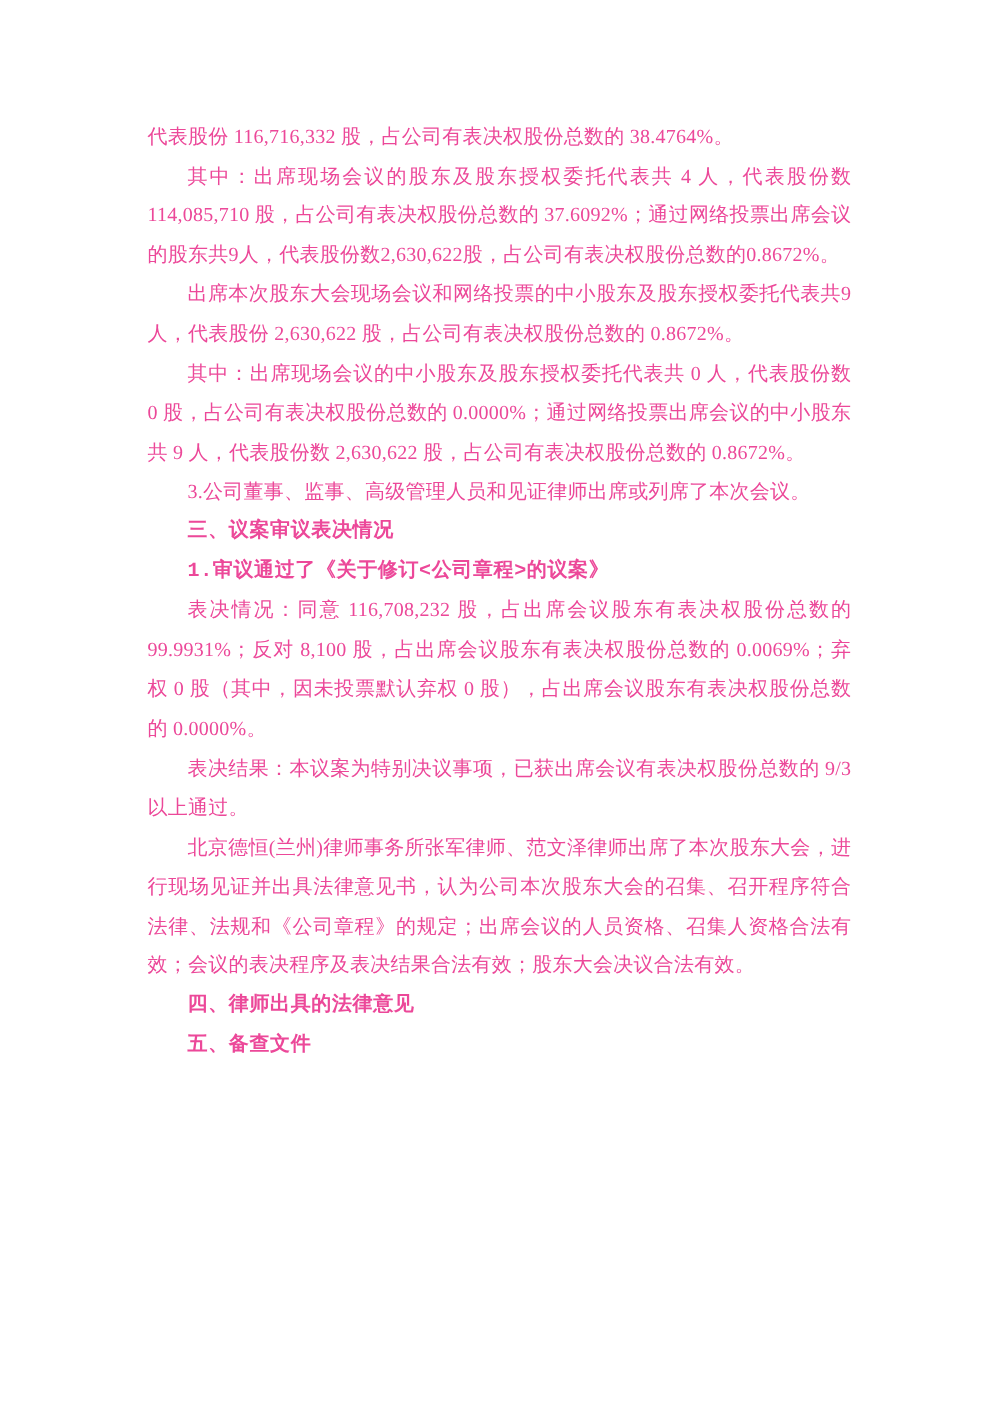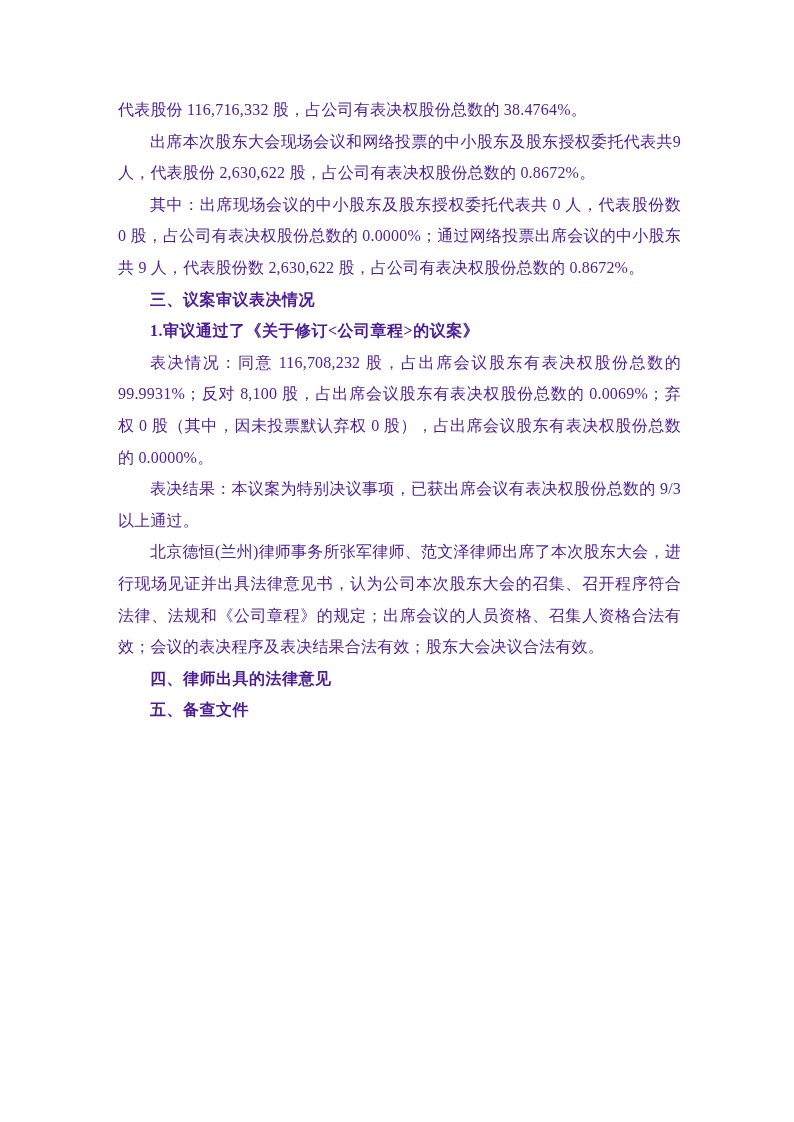--- a/index.html
+++ b/index.html
@@ -15,45 +15,47 @@
     overflow: hidden;
   }
   .doc {
     position: absolute;
     left: 118px;
     top: 94px;
     width: 563px;
     font-family: "Liberation Serif", "DejaVu Serif", serif;
     font-size: 16px;
     line-height: 31.6px;
-    color: #4c1d95;
+    color: #ec4899;
     text-align: justify;
     letter-spacing: 0.2px;
   }
   .doc p {
     margin: 0;
     padding: 0;
   }
   .indent {
     text-indent: 32px;
   }
   .heading {
     font-weight: bold;
-    font-family: Liberation Serif, serif;
+    font-family: Liberation Mono, monospace;
     letter-spacing: 0.5px;
   }
 </style>
 </head>
 <body>
 
 <div class="page">
   <div class="doc">
     <p class="indent-none">代表股份 116,716,332 股，占公司有表决权股份总数的 38.4764%。</p>
+    <p class="indent">其中：出席现场会议的股东及股东授权委托代表共 4 人，代表股份数 114,085,710 股，占公司有表决权股份总数的 37.6092%；通过网络投票出席会议的股东共9人，代表股份数2,630,622股，占公司有表决权股份总数的0.8672%。</p>
     <p class="indent">出席本次股东大会现场会议和网络投票的中小股东及股东授权委托代表共9人，代表股份 2,630,622 股，占公司有表决权股份总数的 0.8672%。</p>
     <p class="indent">其中：出席现场会议的中小股东及股东授权委托代表共 0 人，代表股份数 0 股，占公司有表决权股份总数的 0.0000%；通过网络投票出席会议的中小股东共 9 人，代表股份数 2,630,622 股，占公司有表决权股份总数的 0.8672%。</p>
+    <p class="indent">3.公司董事、监事、高级管理人员和见证律师出席或列席了本次会议。</p>
     <p class="indent heading">三、议案审议表决情况</p>
     <p class="indent heading">1.审议通过了《关于修订&lt;公司章程&gt;的议案》</p>
     <p class="indent">表决情况：同意 116,708,232 股，占出席会议股东有表决权股份总数的 99.9931%；反对 8,100 股，占出席会议股东有表决权股份总数的 0.0069%；弃权 0 股（其中，因未投票默认弃权 0 股），占出席会议股东有表决权股份总数的 0.0000%。</p>
     <p class="indent">表决结果：本议案为特别决议事项，已获出席会议有表决权股份总数的 9/3 以上通过。</p>
     <p class="indent">北京德恒(兰州)律师事务所张军律师、范文泽律师出席了本次股东大会，进行现场见证并出具法律意见书，认为公司本次股东大会的召集、召开程序符合法律、法规和《公司章程》的规定；出席会议的人员资格、召集人资格合法有效；会议的表决程序及表决结果合法有效；股东大会决议合法有效。</p>
     <p class="indent heading">四、律师出具的法律意见</p>
     <p class="indent heading">五、备查文件</p>
   </div>
 </div>
 

